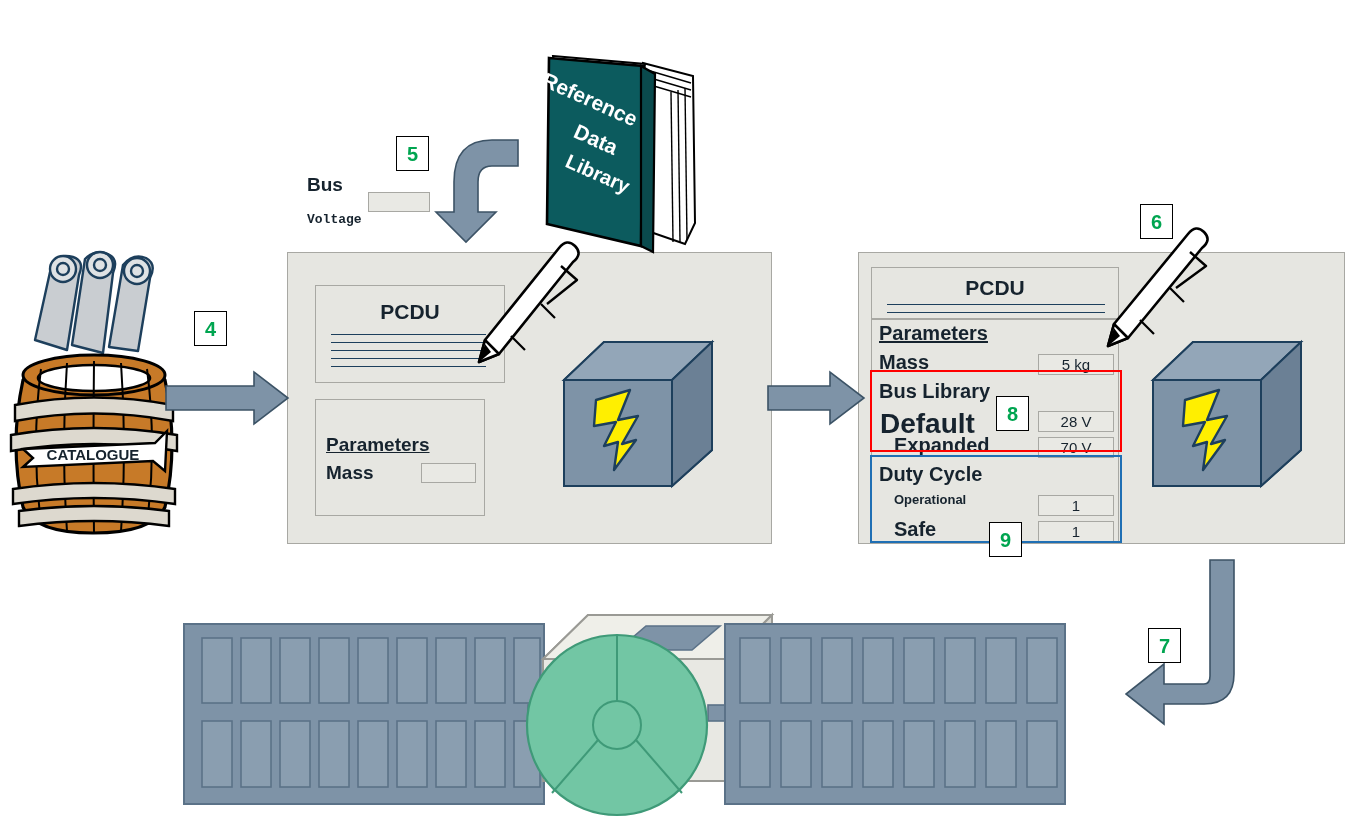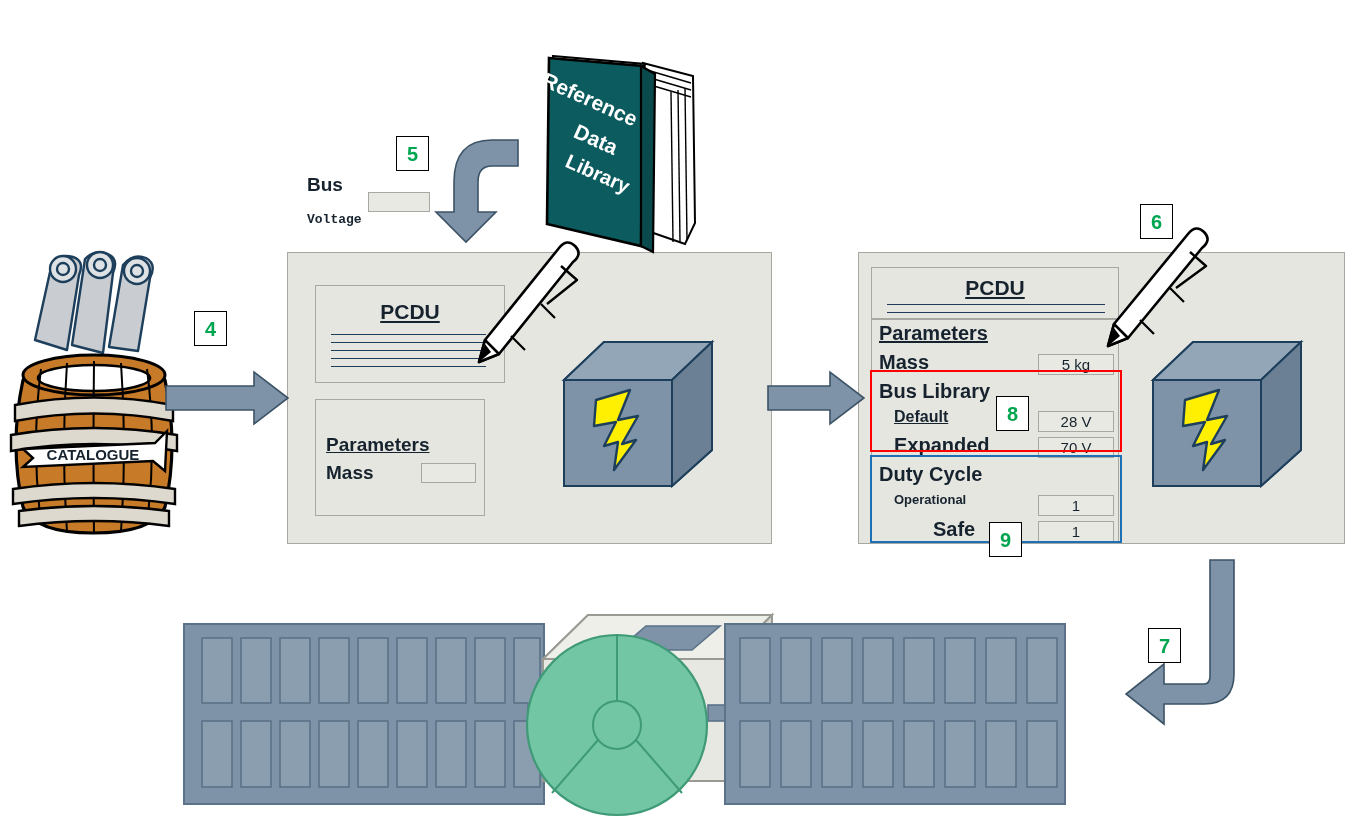--- a/index.html
+++ b/index.html
@@ -25,21 +25,21 @@
     position:absolute; background:#e6e6e1; border:1px solid #a8a8a3; z-index:5;
   }
 
   
   .card{
     position:absolute; background:#e6e6e1; border:1px solid #a8a8a3;
   }
 
   .pcdu-title{
     position:absolute; width:100%; text-align:center;
-    font-weight:bold; color:#16232e; font-size:21px;text-decoration:underline;
+    font-weight:bold; color:#16232e; font-size:21px;
   }
   .rule-lines{ position:absolute; }
   .rule-lines i{ display:block; background:#1d3f5c; height:1px; margin-bottom:7px; }
 
   .lbl{
     position:absolute; color:#16232e; font-weight:bold; white-space:nowrap;
   }
   .lbl.u{ text-decoration:underline;text-align:center; }
 
   .field{
@@ -200,32 +200,32 @@
 
     <div class="card" style="left:12px; top:66px; width:248px; height:224px;">
 
       <div class="lbl u" style="left:7px; top:2px; font-size:20px;">Parameters</div>
 
       <div class="lbl" style="left:7px; top:31px; font-size:20px;">Mass</div>
       <div class="field" style="left:166px; top:34px; width:76px; height:21px;">5 kg</div>
 
       <div class="lbl" style="left:7px; top:60px; font-size:20px;">Bus Library</div>
 
-      <div class="lbl" style="left:22px; top:88px; font-size:16px;text-decoration:underline;">Default</div>
+      <div class="lbl" style="left:8px; top:88px; font-size:28px;">Default</div>
       <div class="field" style="left:166px; top:91px; width:76px; height:21px;">28 V</div>
 
       <div class="lbl" style="left:22px; top:114px; font-size:20px;">Expanded</div>
       <div class="field" style="left:166px; top:117px; width:76px; height:21px;">70 V</div>
 
       <div class="lbl" style="left:7px; top:143px; font-size:20px;">Duty Cycle</div>
 
       <div class="lbl" style="left:22px; top:172px; font-size:13px;">Operational</div>
       <div class="field" style="left:166px; top:175px; width:76px; height:21px;">1</div>
 
-      <div class="lbl" style="left:22px; top:198px; font-size:20px;margin-left:39px;">Safe</div>
+      <div class="lbl" style="left:22px; top:198px; font-size:20px;">Safe</div>
       <div class="field" style="left:166px; top:201px; width:76px; height:21px;">1</div>
     </div>
 
     <svg width="162" height="155" style="left:290px; top:85px;">
       <path d="M4 42 L44 4 L152 4 L152 112 L112 148 L4 148 Z" fill="#7e93a7" stroke="#1d3f5c" stroke-width="2"></path>
       <path d="M4 42 L44 4 L152 4 L112 42 Z" fill="#93a6b8" stroke="#1d3f5c" stroke-width="2"></path>
       <path d="M112 42 L152 4 L152 112 L112 148 Z" fill="#6b8095" stroke="#1d3f5c" stroke-width="2"></path>
       <path d="M4 42 L112 42 L112 148 L4 148 Z" fill="#7e93a7" stroke="#1d3f5c" stroke-width="2"></path>
       <path d="M36 62 L70 52 L58 82 L78 78 L62 106 L76 102 L54 132 L58 104 L44 108 L56 84 L34 88 Z" fill="#ffef00" stroke="#1d3f5c" stroke-width="2.4" stroke-linejoin="round"></path>
     </svg>

